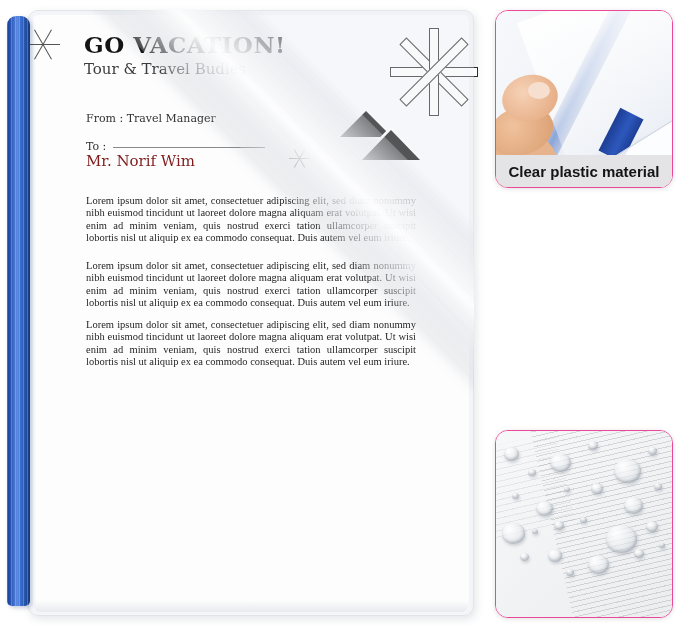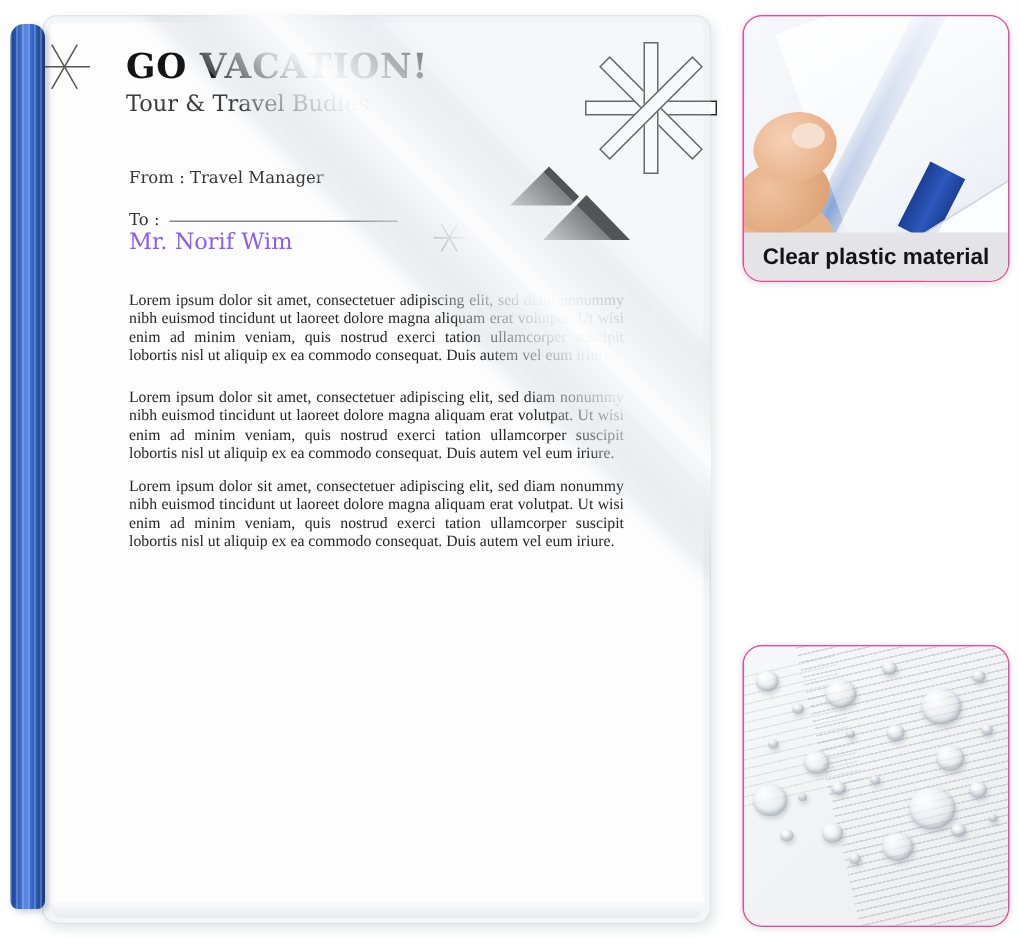--- a/index.html
+++ b/index.html
@@ -21,21 +21,21 @@
   .folder-bottom-rim{left:4px;right:4px;bottom:3px;height:13px;border-radius:0 0 8px 8px;
     background:linear-gradient(#ffffff,#e8eaee);}
 
   
   .page-title{left:55px;top:20px;font-family:"DejaVu Serif",serif;font-weight:bold;
     font-size:23px;letter-spacing:.5px;color:#141414;white-space:nowrap;}
   .page-subtitle{left:55px;top:49px;font-family:"DejaVu Serif",serif;font-size:15px;color:#3c3c3c;white-space:nowrap;}
   .from-line{left:57px;top:101px;font-family:"DejaVu Serif",serif;font-size:11px;color:#333;white-space:nowrap;}
   .to-label{left:57px;top:129px;font-family:"DejaVu Serif",serif;font-size:11px;color:#333;}
   .to-rule{left:84px;top:136px;width:152px;height:0;border-top:1px solid #8a8a8a;}
-  .recipient{left:57px;top:141px;font-family:"DejaVu Serif",serif;font-size:15px;color:#8b5cf6;white-space:nowrap;}
+  .recipient{left:57px;top:141px;font-family:"DejaVu Serif",serif;font-size:15px;color:#7f1d1d;white-space:nowrap;}
   .letter-body p{left:57px;width:330px;margin:0;font-family:"Liberation Serif",serif;
     font-size:10.5px;line-height:12.4px;color:#262626;text-align:justify;}
   .para-0{top:184px;} .para-1{top:249px;} .para-2{top:308px;}
 
   
   .thinstar{pointer-events:none;}
   .thinstar span{left:0;top:50%;width:100%;height:1px;background:#555;transform-origin:center;}
   .thinstar .r0{transform:rotate(0deg);} .thinstar .r60{transform:rotate(60deg);} .thinstar .r120{transform:rotate(120deg);}
   .star-small{left:26px;top:27px;width:34px;height:34px;z-index:2;}
   .star-to{left:260px;top:136px;width:21px;height:21px;z-index:2;}

